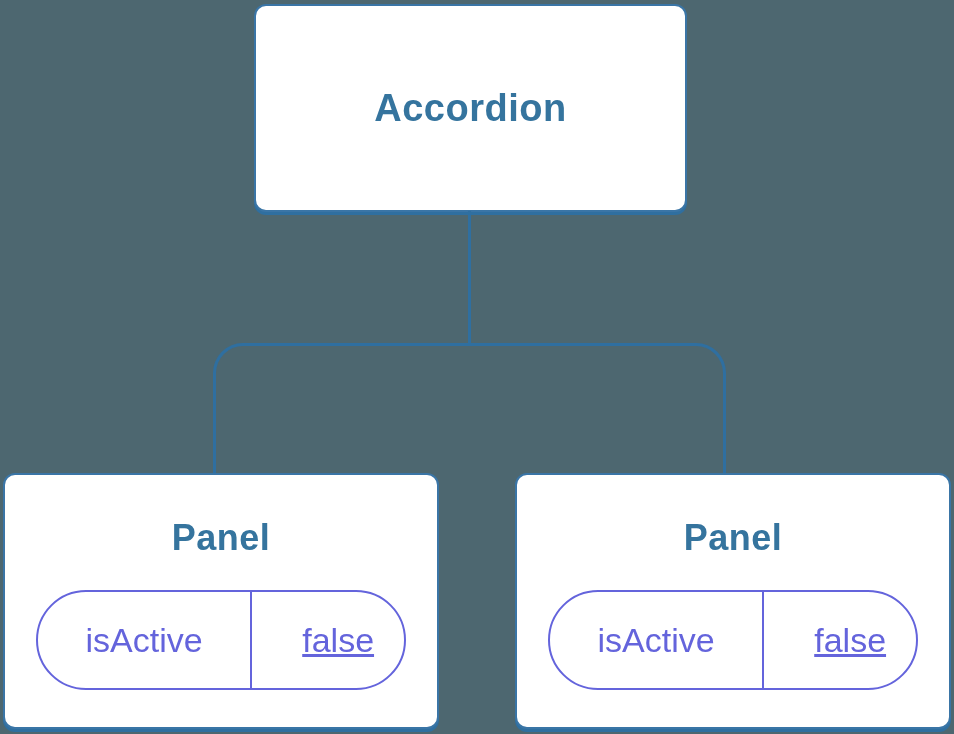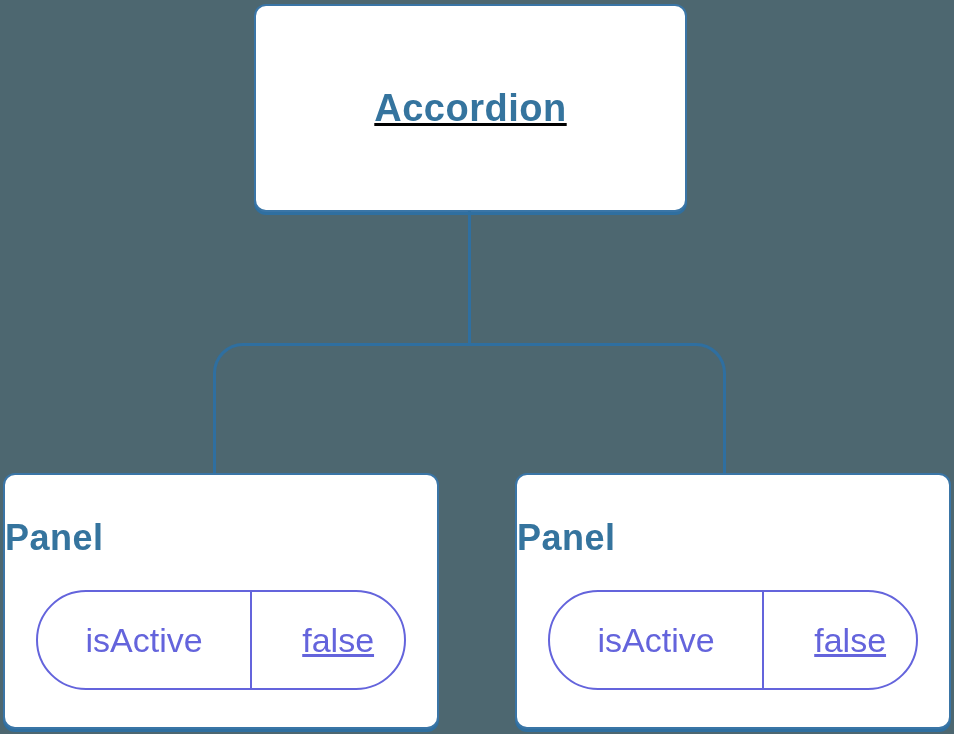--- a/index.html
+++ b/index.html
@@ -15,21 +15,21 @@
     position: absolute;
     box-sizing: border-box;
     background: #ffffff;
     border: 2.5px solid #3A75A6;
     border-radius: 12px;
     box-shadow: 0 3px 0 #2F6FA0;
   }
   .node-root {
     left: 254px; top: 4px;
     width: 433px; height: 208px;
-    display: flex; align-items: center; justify-content: center; text-decoration: underline;
+    display: flex; align-items: center; justify-content: center;
   }
   .node-label {
     color: #35749E;
     font-size: 38px;
     font-weight: 600;
     letter-spacing: 0.5px;
   }
   .stem {
     position: absolute;
     left: 468px; top: 211px;
@@ -47,20 +47,21 @@
     border-radius: 30px 30px 0 0;
   }
   .node-panel {
     top: 473px;
     width: 436px; height: 256px;
   }
   .panel-left  { left: 3px; }
   .panel-right { left: 515px; }
   .panel-title {
     margin-top: 42px;
+    text-align: center;
     color: #35749E;
     font-size: 36px;
     font-weight: 600;
     letter-spacing: 0.5px;
   }
   .pill {
     position: absolute;
     box-sizing: border-box;
     left: 50%; transform: translateX(-50%);
     top: 115px;

